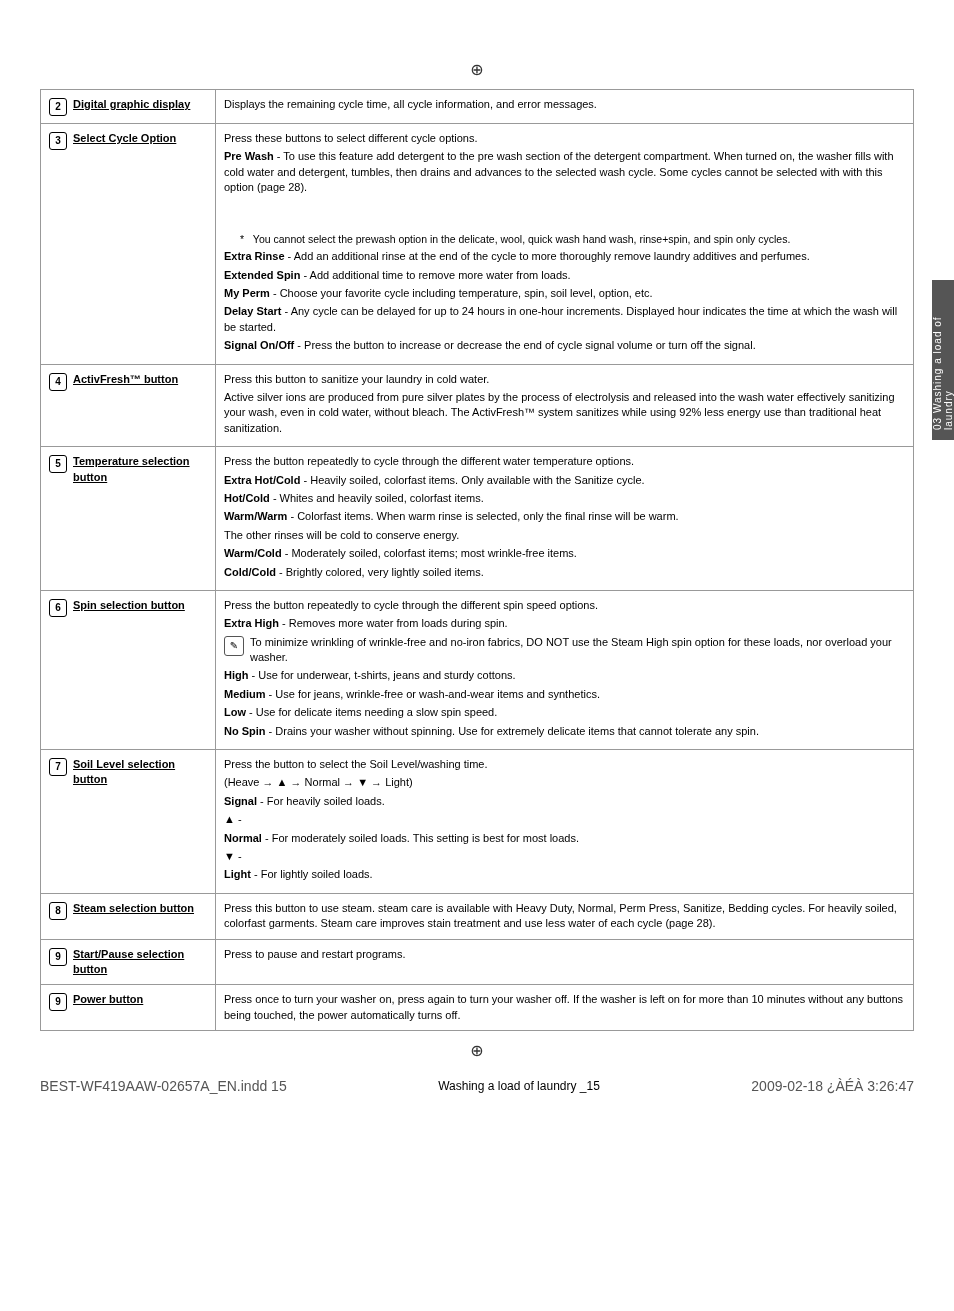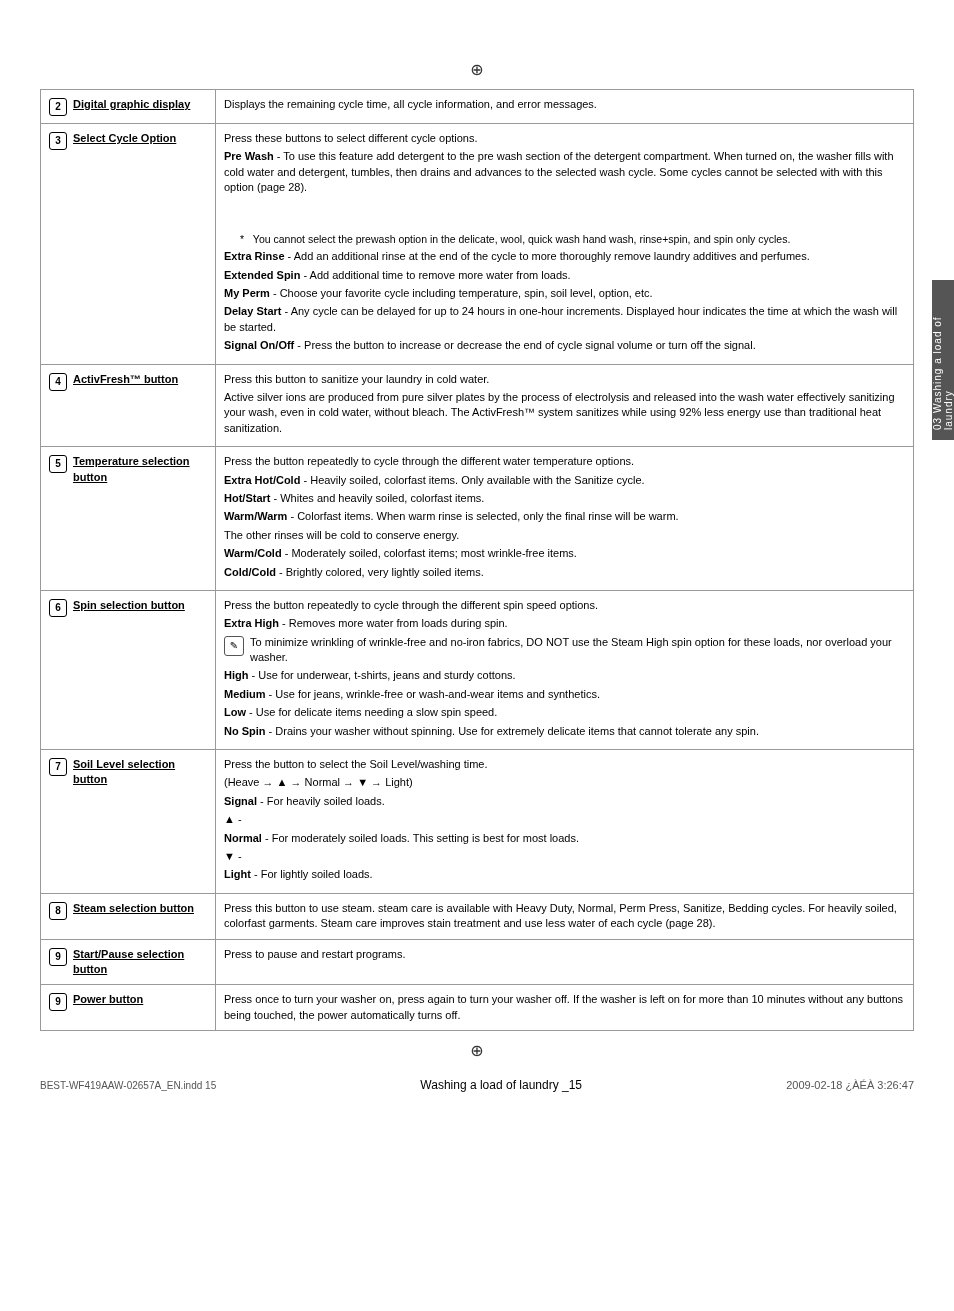--- a/index.html
+++ b/index.html
@@ -113,25 +113,25 @@
     }
     .page-footer {
       display: flex;
       justify-content: space-between;
       align-items: center;
       margin-top: 18px;
       padding: 0 0 10px 0;
       font-size: 11px;
     }
     .footer-left {
-      font-size: 10px;
+      font-size: 14px;
       color: #555;
     }
     .footer-right {
-      font-size: 11px;
+      font-size: 14px;
       color: #555;
     }
     .footer-center {
       font-size: 12px;
       font-weight: normal;
     }
     .top-mark {
       display: flex;
       justify-content: center;
       font-size: 16px;
@@ -204,21 +204,21 @@
       <tr>
         <td class="left-cell">
           <div class="button-label">
             <span class="btn-num">5</span>
             <span class="label-text">Temperature selection button</span>
           </div>
         </td>
         <td class="right-cell">
           <p>Press the button repeatedly to cycle through the different water temperature options.</p>
           <p><span class="bold">Extra Hot/Cold</span> - Heavily soiled, colorfast items. Only available with the Sanitize cycle.</p>
-          <p><span class="bold">Hot/Start</span> - Whites and heavily soiled, colorfast items.</p>
+          <p><span class="bold">Hot/Cold</span> - Whites and heavily soiled, colorfast items.</p>
           <p><span class="bold">Warm/Warm</span> - Colorfast items. When warm rinse is selected, only the final rinse will be warm.</p>
           <p>The other rinses will be cold to conserve energy.</p>
           <p><span class="bold">Warm/Cold</span> - Moderately soiled, colorfast items; most wrinkle-free items.</p>
           <p><span class="bold">Cold/Cold</span> - Brightly colored, very lightly soiled items.</p>
         </td>
       </tr>
 
       <tr>
         <td class="left-cell">
           <div class="button-label">

